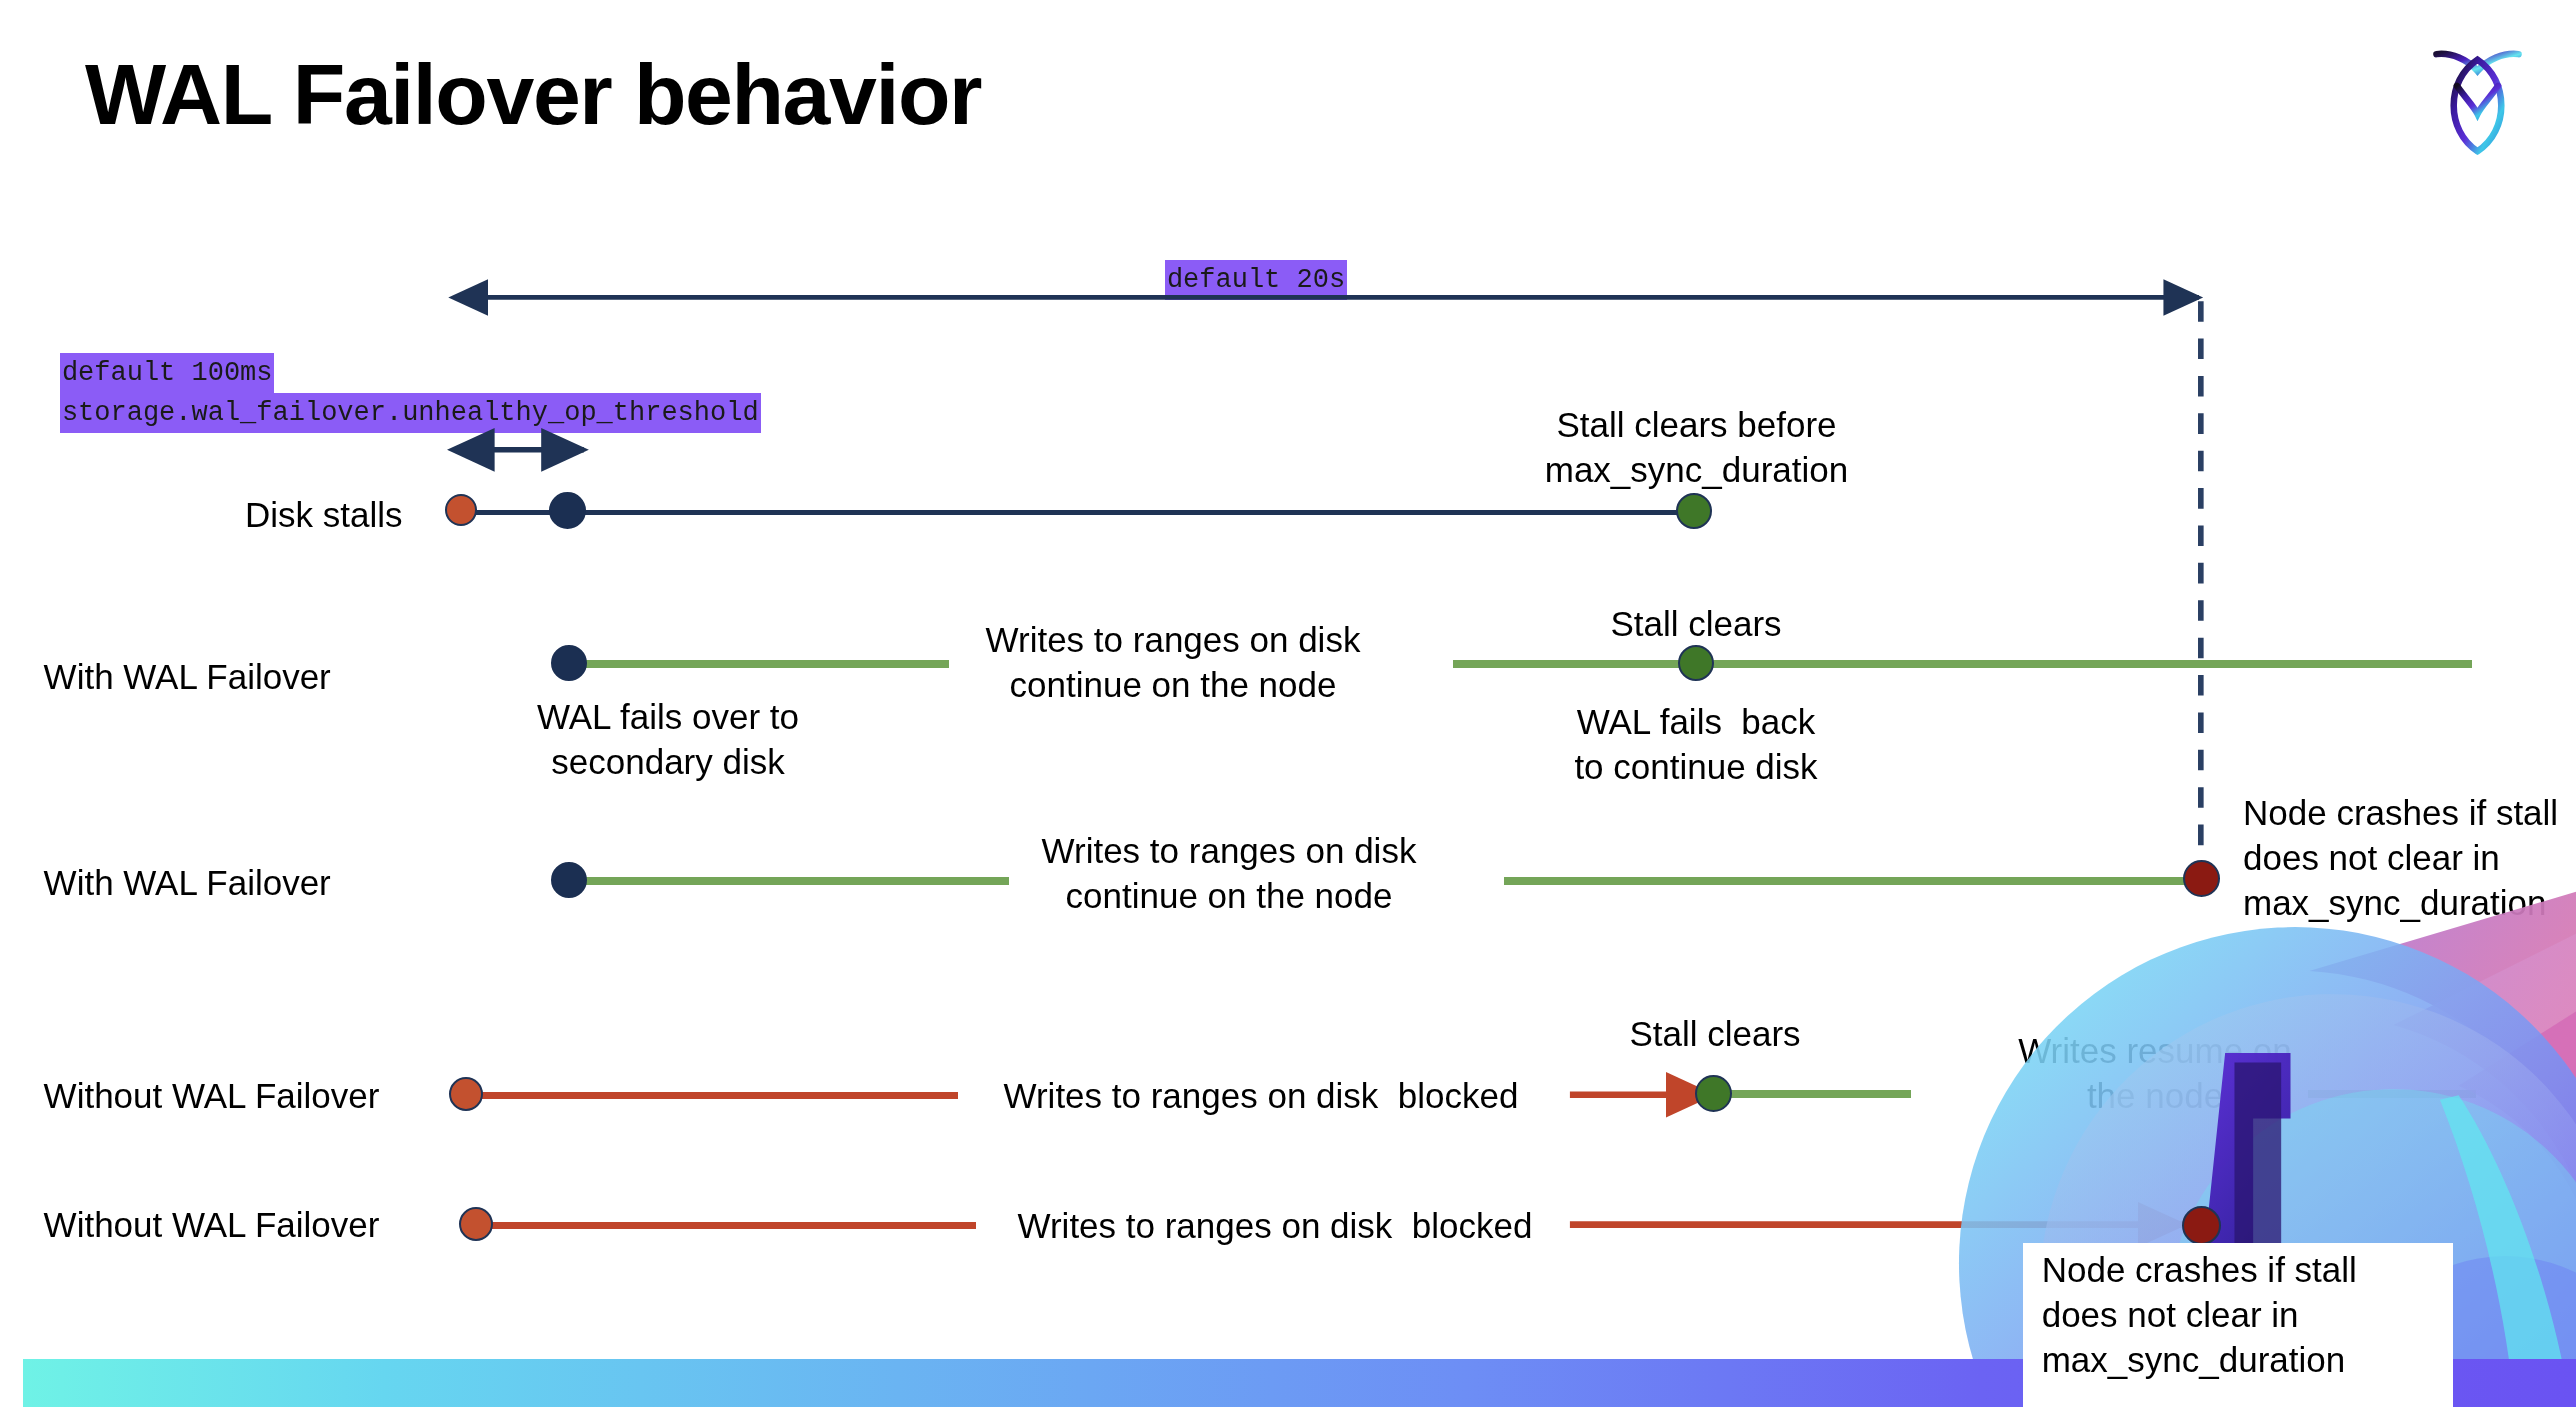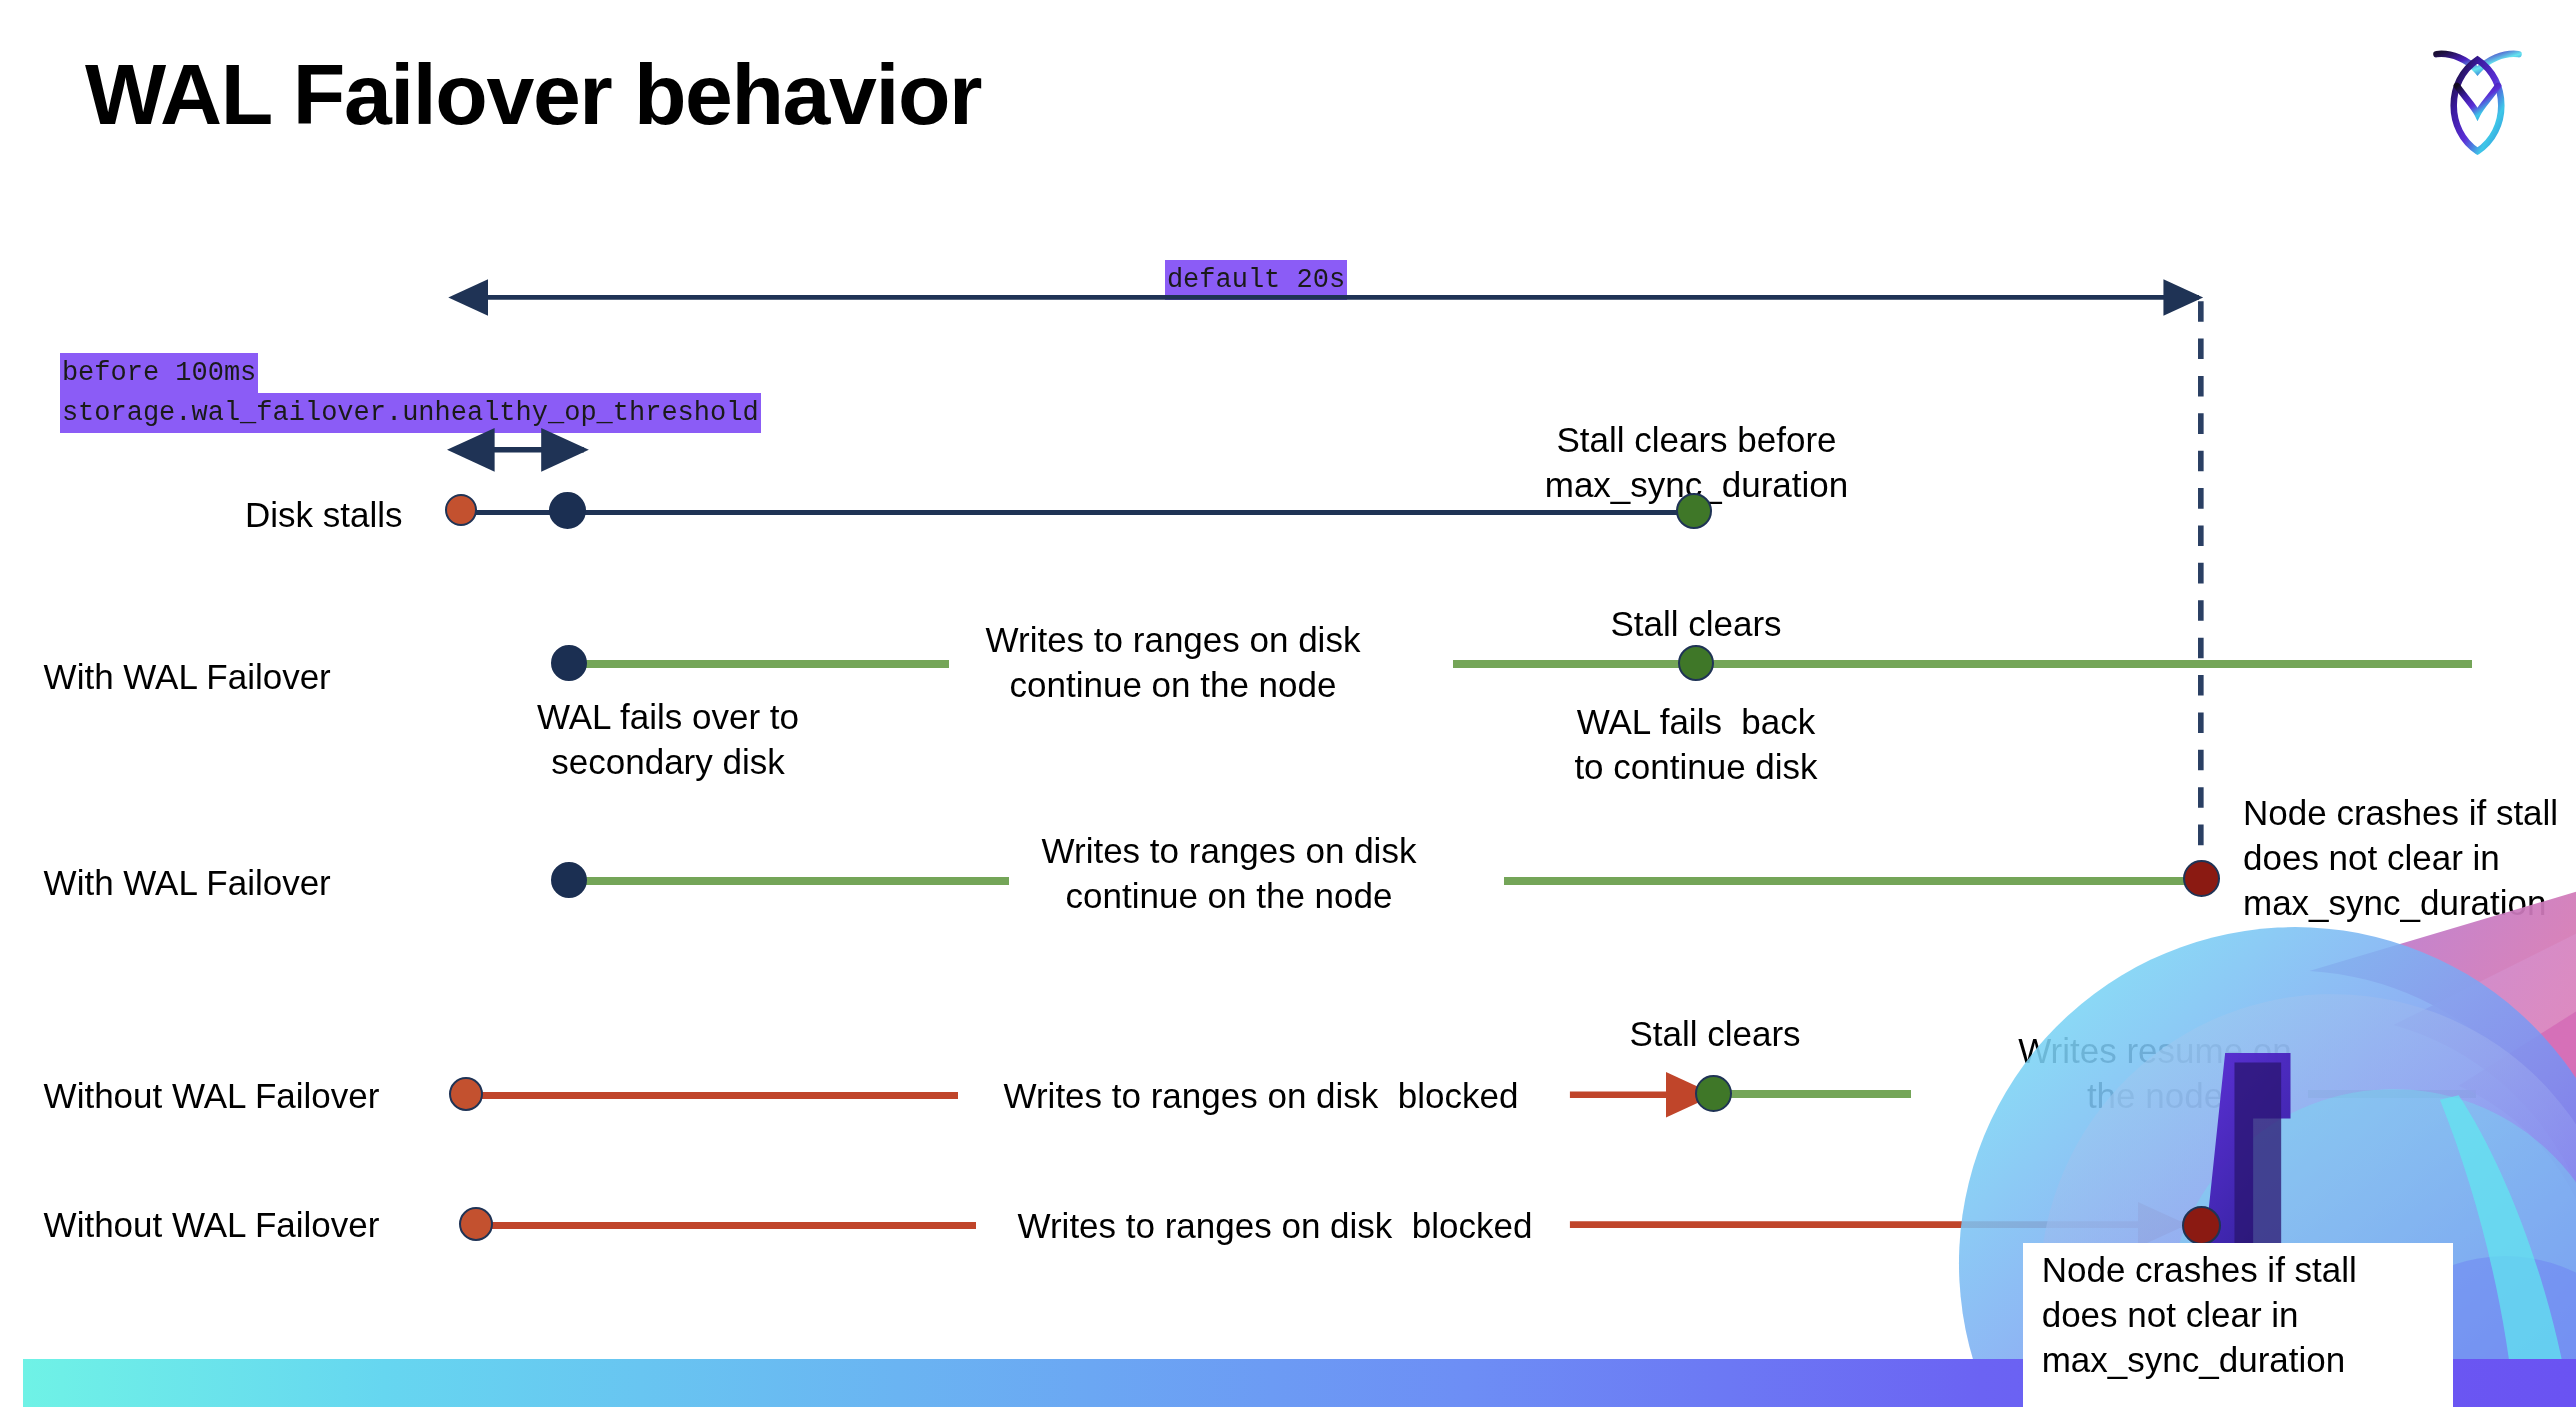--- a/index.html
+++ b/index.html
@@ -151,21 +151,21 @@
       <path d="M48 62 C58 76 66 84 70 92 C74 84 82 76 92 62" fill="none" stroke="url(#lg1)" stroke-width="7" stroke-linecap="round"></path>
       <path d="M70 92 L70 130" fill="none" stroke="url(#lg1)" stroke-width="7" stroke-linecap="round"></path>
     </svg>
   </div>
 
   <div class="codeblk" style="left:1142px; top:260px;">
     <span>default 20s</span><br>
   </div>
 
   <div class="codeblk" style="left:37px; top:353px;">
-    <span>before 100ms</span><br>
+    <span>default 100ms</span><br>
     <span>storage.wal_failover.unhealthy_op_threshold</span>
   </div>
 
   <svg id="vec" viewBox="0 0 2756 1506" width="2576" height="1408">
     <defs>
       <marker id="mkNavyR" markerWidth="9" markerHeight="9" refX="7.6" refY="4.5" orient="auto" markerUnits="strokeWidth">
         <path d="M0,0.6 L8.5,4.5 L0,8.4 z" fill="#1f3355"></path>
       </marker>
       <marker id="mkNavyL" markerWidth="9" markerHeight="9" refX="1.4" refY="4.5" orient="auto" markerUnits="strokeWidth">
         <path d="M8.5,0.6 L0,4.5 L8.5,8.4 z" fill="#1f3355"></path>
@@ -184,21 +184,21 @@
     <line x1="1655" y1="1171" x2="1805" y2="1171" stroke="#c0452a" stroke-width="7" marker-end="url(#mkRedR)"></line>
 
     <line x1="1655" y1="1310" x2="2310" y2="1310" stroke="#c0452a" stroke-width="7" marker-end="url(#mkRedR)"></line>
   </svg>
 
   <div class="rowlabel" style="left:222px; top:494px;">Disk stalls</div>
   <div class="hline navy" style="left:439px; top:510px; width:1234px;"></div>
   <div class="dot orange" style="left:422px; top:494px; width:32px; height:32px;"></div>
   <div class="dot navy" style="left:526px; top:492px; width:37px; height:37px;"></div>
   <div class="dot green" style="left:1653px; top:493px; width:36px; height:36px;"></div>
-  <div class="lbl ctr" style="left:1496px; top:417px; width:355px;">Stall clears before
+  <div class="lbl ctr" style="left:1496px; top:402px; width:355px;">Stall clears before
 max_sync_duration</div>
 
   <div class="rowlabel" style="left:20.6px; top:656px;">With WAL Failover</div>
   <div class="hline green" style="left:547px; top:660px; width:379px;"></div>
   <div class="hline green" style="left:1430px; top:660px; width:1019px;"></div>
   <div class="dot navy" style="left:528px; top:645px; width:36px; height:36px;"></div>
   <div class="dot green" style="left:1655px; top:645px; width:36px; height:36px;"></div>
 
   <div class="lbl ctr" style="left:949px; top:617px; width:402px;">Writes to ranges on disk
 continue on the node</div>

